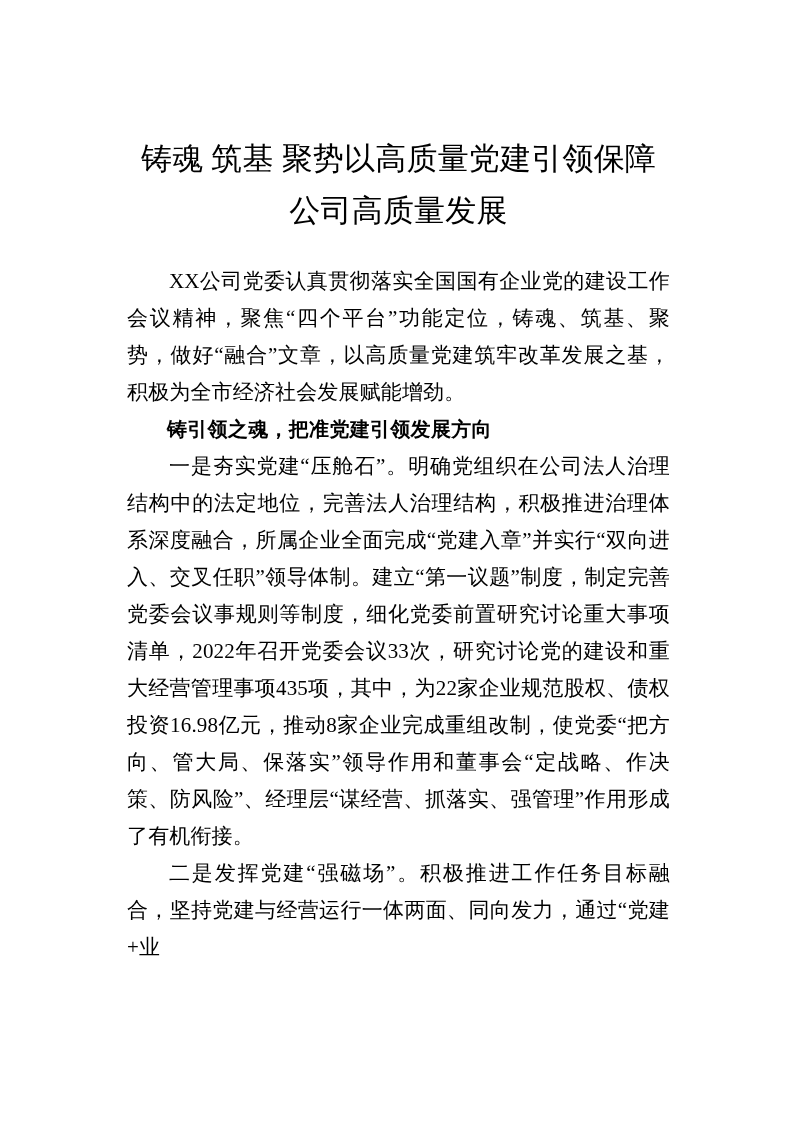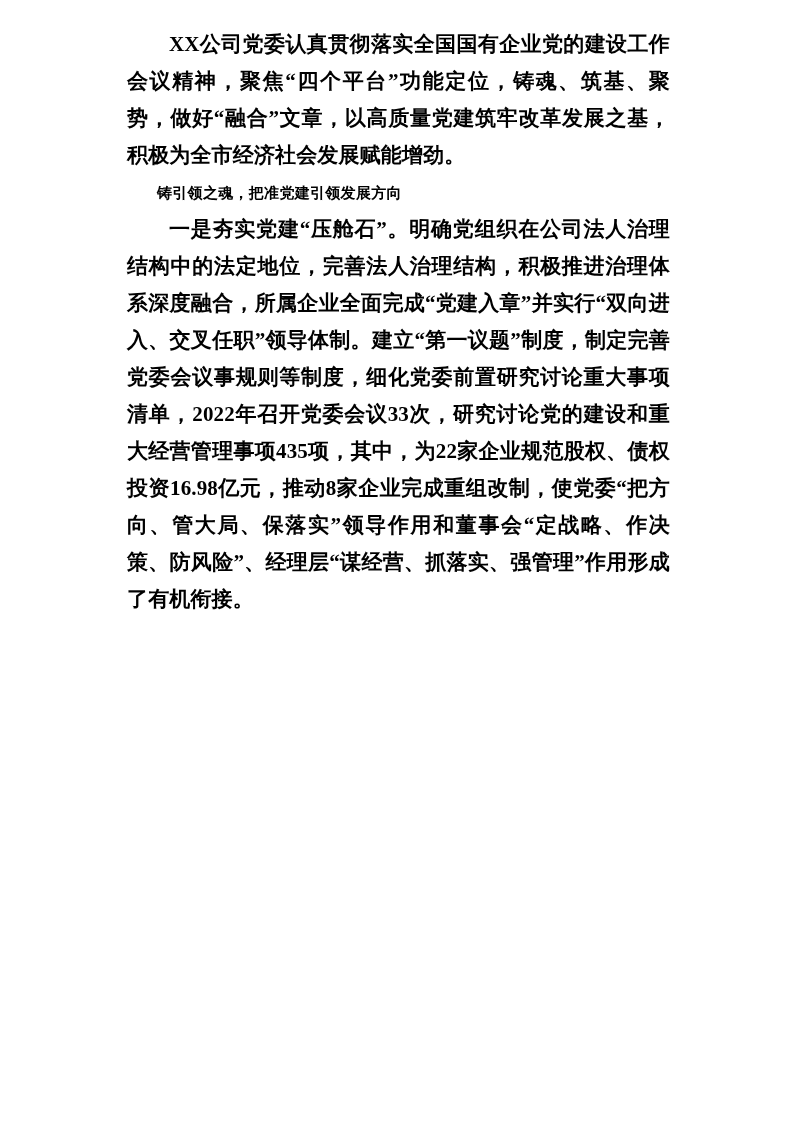--- a/index.html
+++ b/index.html
@@ -41,55 +41,57 @@
 
   
   .body-block {
     margin-top: 26px;
   }
 
   p.para {
     margin: 0;
     font-family: "Liberation Serif", "DejaVu Serif", serif;
     font-size: 21px;
-    font-weight: 700;
+    font-weight: 400;
     line-height: 37px;
     color: #000000;
     text-align: justify;
     text-justify: inter-ideograph;
     text-indent: 2em;
     word-break: break-all;
     letter-spacing: 0.15px;
   }
 
   p.subhead {
     margin: 0;
     font-family: "Liberation Sans", "DejaVu Sans", sans-serif;
-    font-size: 15px;
+    font-size: 20px;
     font-weight: 700;
     line-height: 37px;
     color: #000000;
     text-indent: 2em;
     text-align: left;
     letter-spacing: 0.3px;
     word-break: break-all;
   }
 </style>
 </head>
 <body>
 
 <div class="page">
   <div class="content">
 
+    <h1 class="doc-title">铸魂 筑基 聚势以高质量党建引领保障公司高质量发展</h1>
 
     <div class="body-block">
 
       <p class="para">XX公司党委认真贯彻落实全国国有企业党的建设工作会议精神，聚焦“四个平台”功能定位，铸魂、筑基、聚势，做好“融合”文章，以高质量党建筑牢改革发展之基，积极为全市经济社会发展赋能增劲。</p>
 
       <p class="subhead">铸引领之魂，把准党建引领发展方向</p>
 
 
       <p class="para">一是夯实党建“压舱石”。明确党组织在公司法人治理结构中的法定地位，完善法人治理结构，积极推进治理体系深度融合，所属企业全面完成“党建入章”并实行“双向进入、交叉任职”领导体制。建立“第一议题”制度，制定完善党委会议事规则等制度，细化党委前置研究讨论重大事项清单，2022年召开党委会议33次，研究讨论党的建设和重大经营管理事项435项，其中，为22家企业规范股权、债权投资16.98亿元，推动8家企业完成重组改制，使党委“把方向、管大局、保落实”领导作用和董事会“定战略、作决策、防风险”、经理层“谋经营、抓落实、强管理”作用形成了有机衔接。</p>
 
+      <p class="para">二是发挥党建“强磁场”。积极推进工作任务目标融合，坚持党建与经营运行一体两面、同向发力，通过“党建+业</p>
 
     </div>
   </div>
 </div>
 
 </body></html>

